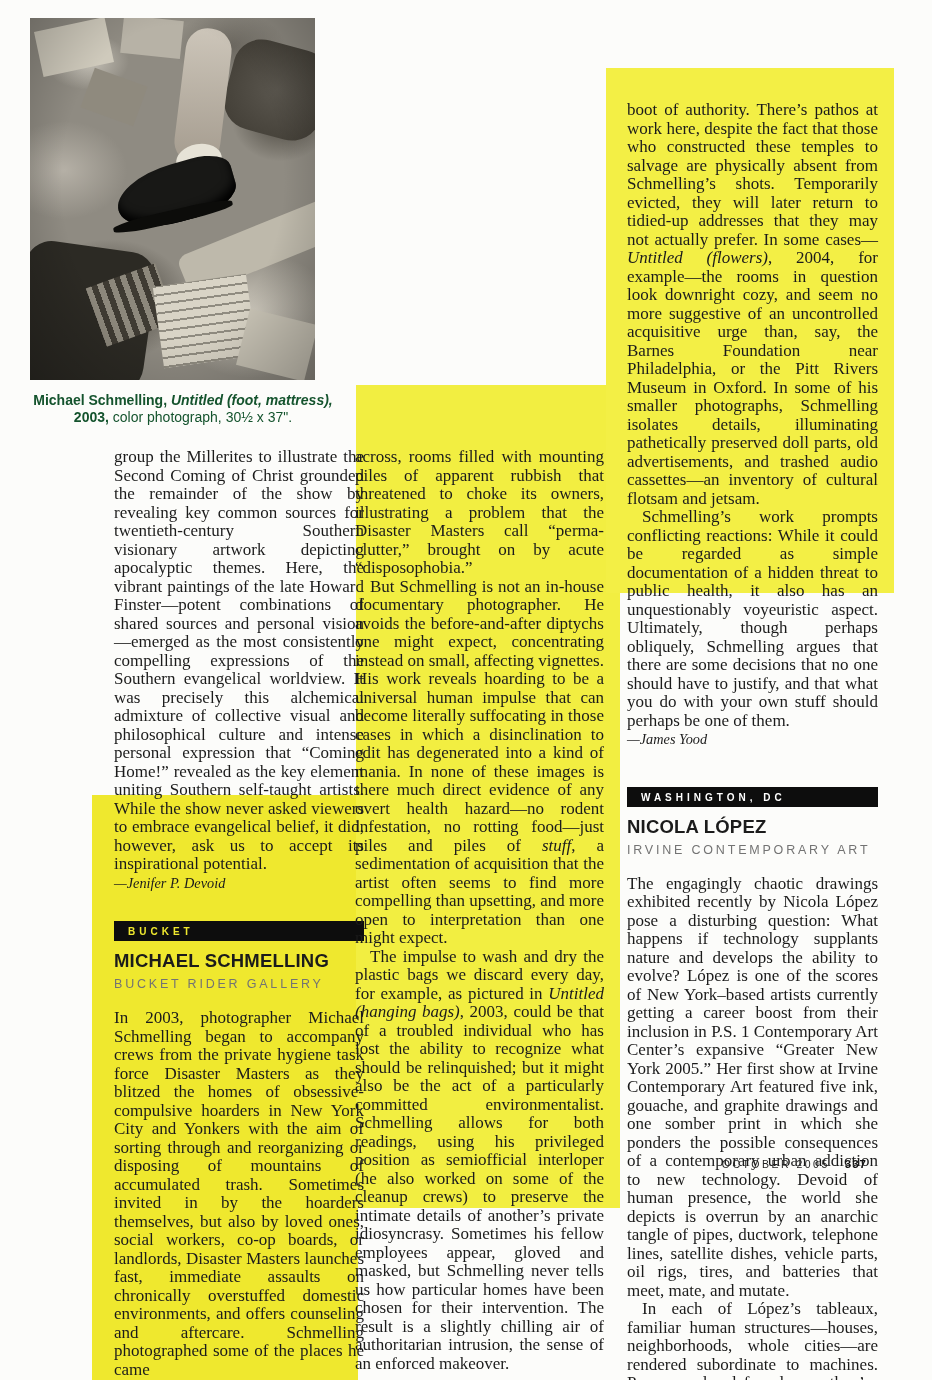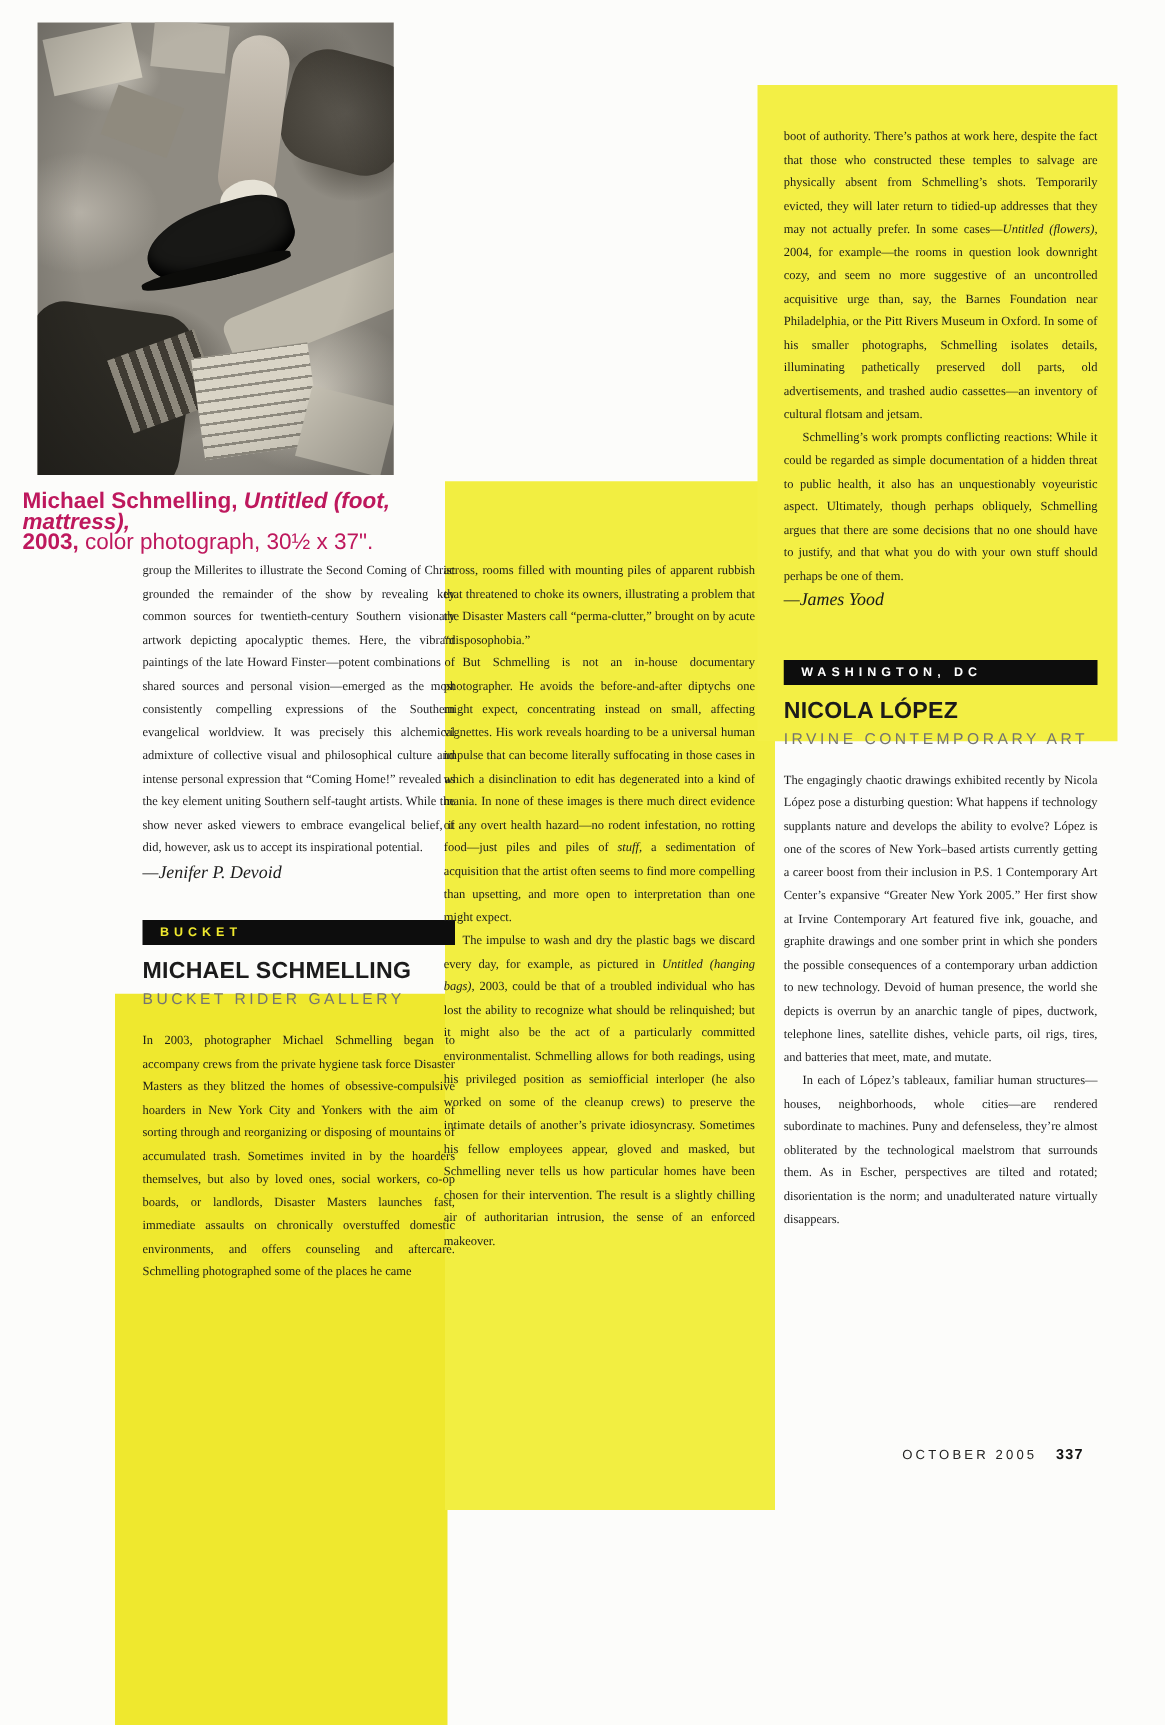--- a/index.html
+++ b/index.html
@@ -46,36 +46,36 @@
               background: repeating-linear-gradient(90deg, #8d887c 0 6px, #3f3b33 6px 12px); }
   .p-paper3 { left: 128px; top: 262px; width: 94px; height: 82px; transform: rotate(-8deg);
               background: repeating-linear-gradient(0deg, rgba(55,52,44,0.45) 0 2px, rgba(0,0,0,0) 2px 9px), #d9d4c6; }
   .p-paper4 { left: 212px; top: 298px; width: 70px; height: 58px; background: #c9c4b6; transform: rotate(14deg); }
   .p-vignette { left: 0; top: 0; width: 100%; height: 100%;
               background: radial-gradient(ellipse at 50% 45%, rgba(0,0,0,0) 55%, rgba(0,0,0,0.28) 100%); }
 
   
   .caption {
     position: absolute; left: 18px; top: 392px; width: 330px;
-    text-align: left;
-    font-family: "Liberation Sans", sans-serif;
-    font-size: 18px; line-height: 16.5px; color: #be185d;
+    text-align: center;
+    font-family: "Liberation Sans", sans-serif;
+    font-size: 14px; line-height: 16.5px; color: #14532d;
   }
   .caption .b  { font-weight: bold; }
   .caption .bi { font-weight: bold; font-style: italic; }
 
   
   .col { position: absolute; }
   .col-left   { left: 114px; top: 448px; width: 250px; }
   .col-middle { left: 355px; top: 448px; width: 249px; }
   .col-right  { left: 627px; top: 101px; width: 251px; }
 
   .body p {
     margin: 0;
-    font-size: 10px;
+    font-size: 17px;
     line-height: 18.5px;
     text-align: justify;
   }
   .body p.indent { text-indent: 15px; }
   .byline {
     font-size: 14.3px; line-height: 18.5px;
     font-style: italic; text-align: left;
   }
 
   

